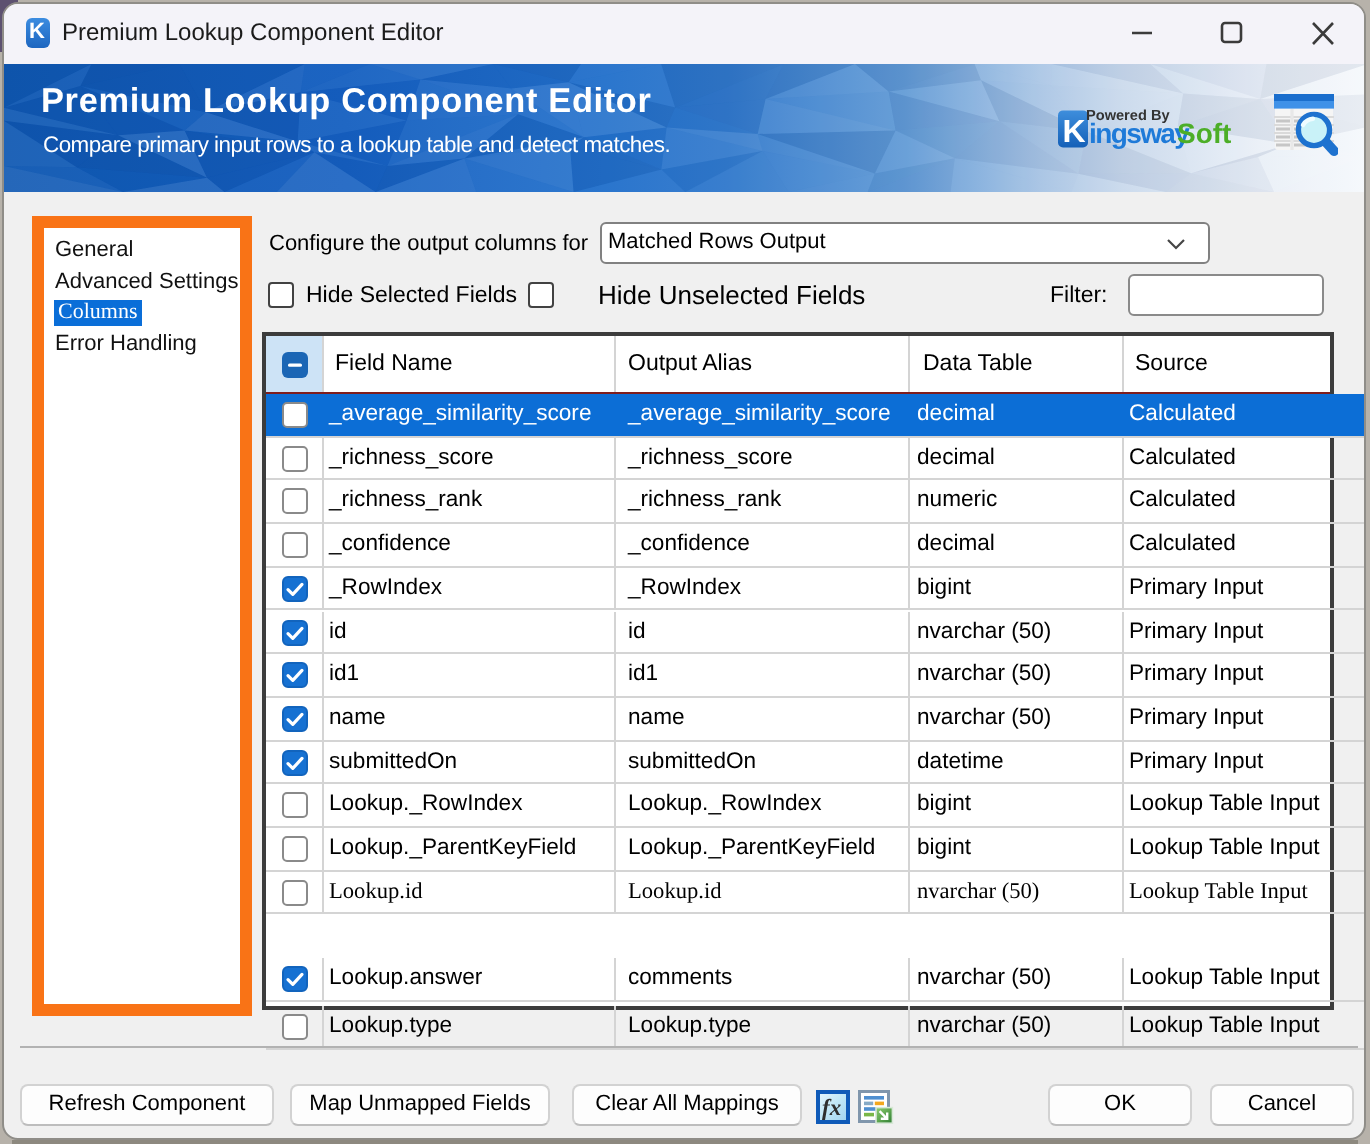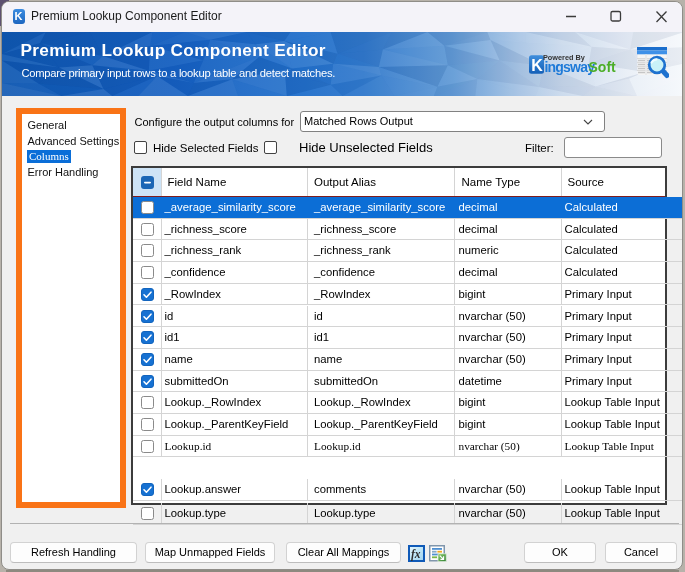--- a/index.html
+++ b/index.html
@@ -262,21 +262,21 @@
     <div class="abs" id="filter-tb"></div>
     <div class="abs" id="grid">
 <div class="hrow">
 <div class="hcb-cell"></div>
 <svg style="position:absolute;left:8px;top:8px;" width="13" height="13" viewBox="0 0 13 13">
             <rect x="0" y="0" width="13" height="13" rx="3" fill="#1b66b5"></rect>
             <rect x="3" y="5.8" width="7" height="1.6" rx="0.8" fill="#fff"></rect>
           </svg>
 <div class="hc c1">Field Name</div>
 <div class="hc c2">Output Alias</div>
-<div class="hc c3">Name Type</div>
+<div class="hc c3">Data Table</div>
 <div class="hc c4">Source</div>
 </div>
 <div class="grow selrow" style="top:29.00px;">
 <span class="rowcb ucb"></span>
 <div class="c c1">_average_similarity_score</div>
 <div class="c c2">_average_similarity_score</div>
 <div class="c c3">decimal</div>
 <div class="c c4">Calculated</div>
 </div>
 <div class="grow" style="top:50.70px;">
@@ -383,21 +383,21 @@
             <rect x="0.5" y="0.5" width="12" height="12" rx="2.5" fill="#1671d2" stroke="#1264bd"></rect>
             <path d="M3 6.8 L5.4 9.2 L10 4.2" fill="none" stroke="#fff" stroke-width="1.6" stroke-linecap="round" stroke-linejoin="round"></path>
           </svg>
 <div class="c c1">Lookup.answer</div>
 <div class="c c2">comments</div>
 <div class="c c3">nvarchar (50)</div>
 <div class="c c4">Lookup Table Input</div>
 </div>
     </div>
     <div class="abs" id="divider"></div>
-    <div class="abs btn" id="btn-refresh">Refresh Handling</div>
+    <div class="abs btn" id="btn-refresh">Refresh Component</div>
     <div class="abs btn" id="btn-map">Map Unmapped Fields</div>
     <div class="abs btn" id="btn-clear">Clear All Mappings</div>
     <div class="abs" id="fxicon" style="left:406px;top:542px;width:17px;height:18px;">
         <svg width="17" height="17" viewBox="0 0 17 17" style="position:absolute;left:0;top:1px;">
 <defs>
             <linearGradient id="fxg" x1="0" y1="0" x2="1" y2="1">
 <stop offset="0" stop-color="#e8f7fd"></stop>
               <stop offset="0.5" stop-color="#bfe6f7"></stop>
               <stop offset="1" stop-color="#9fd2ef"></stop>
             </linearGradient>

